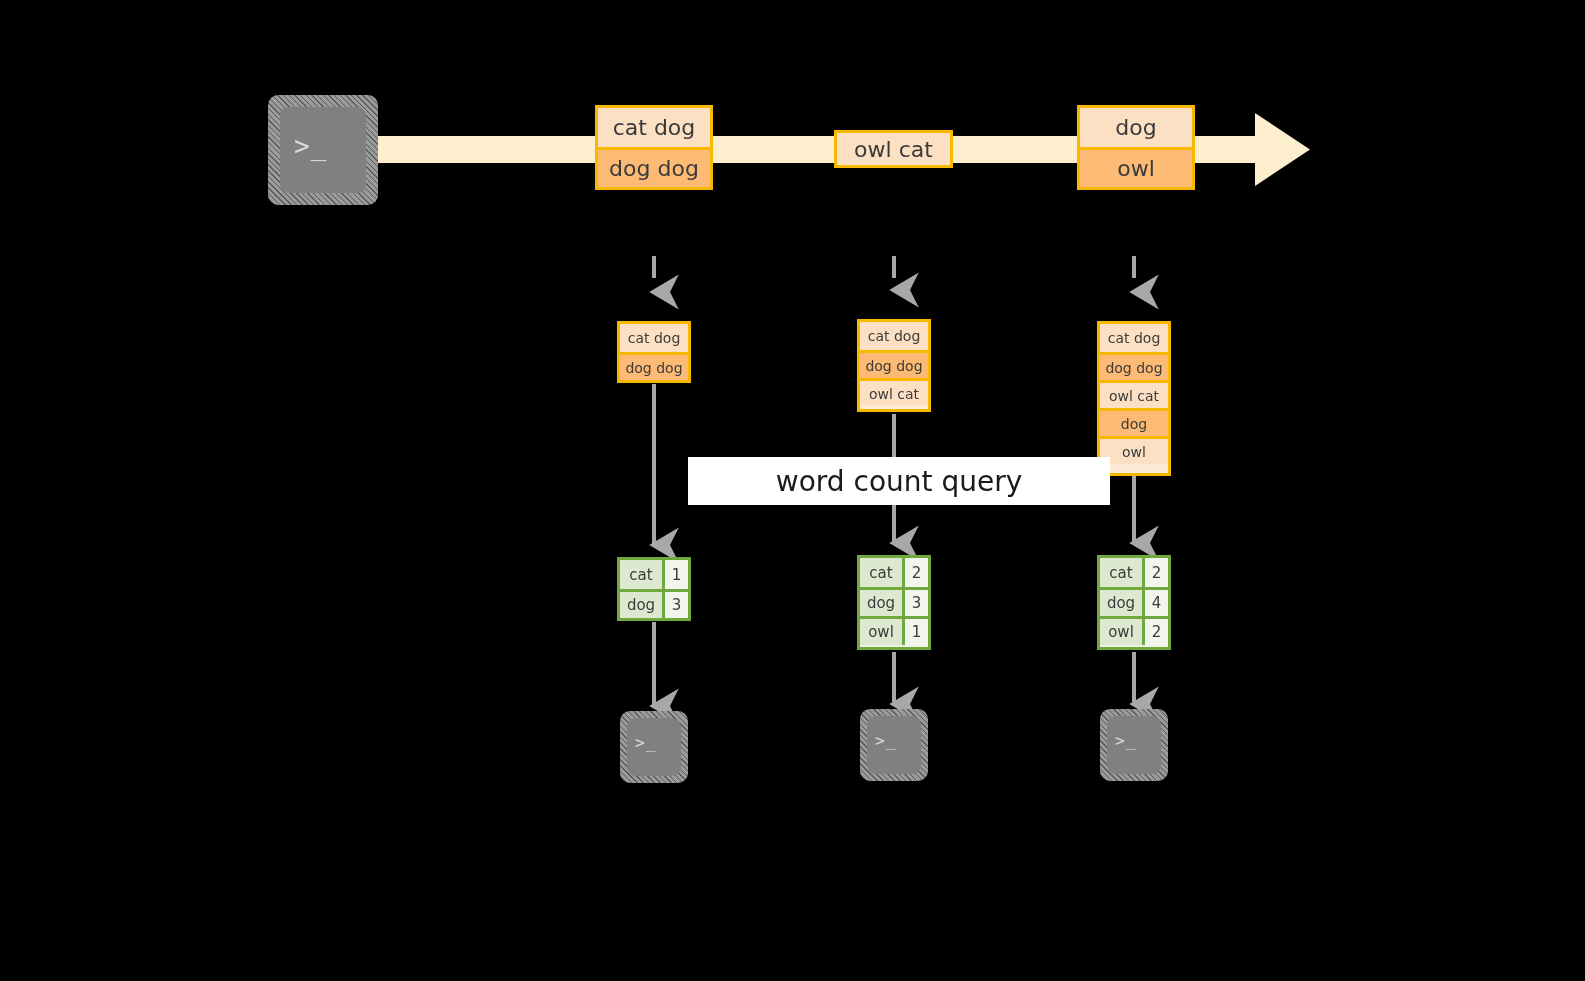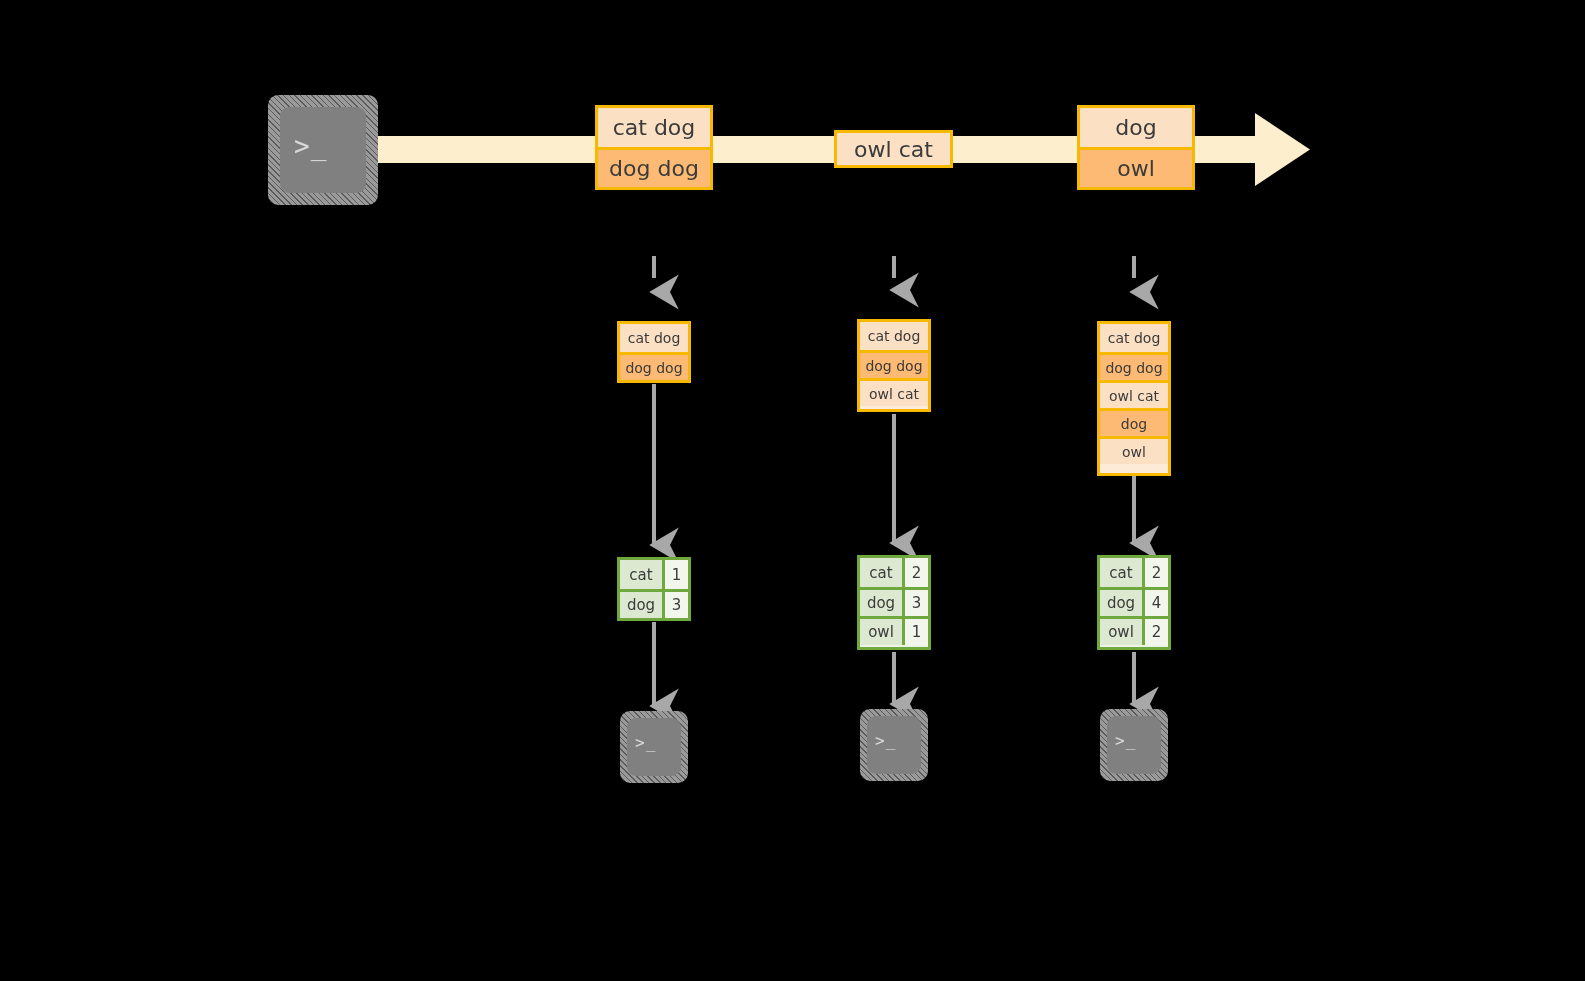--- a/index.html
+++ b/index.html
@@ -183,20 +183,21 @@
   </div>
 
   <div class="obox" style="left:1097px; top:321px; width:74px; height:155px;">
     <div class="row shadeA" style="height:28px; font-size:14px;">cat dog</div>
     <div class="row shadeB sep" style="height:28px; font-size:14px;">dog dog</div>
     <div class="row shadeA sep" style="height:28px; font-size:14px;">owl cat</div>
     <div class="row shadeB sep" style="height:28px; font-size:14px;">dog</div>
     <div class="row shadeA sep" style="height:28px; font-size:14px;">owl</div>
   </div>
 
+  <div class="query-label" style="left:688px; top:457px; width:422px; height:48px; font-size:28px;">word count query</div>
 
   <div class="gtable" style="left:617px; top:557px; width:74px; height:64px;">
     <div class="trow" style="height:29px;">
       <div class="cell key" style="width:45px; font-size:15px;">cat</div>
       <div class="cell val" style="flex:1; font-size:15px;">1</div>
     </div>
     <div class="trow sep" style="height:29px;">
       <div class="cell key" style="width:45px; font-size:15px;">dog</div>
       <div class="cell val" style="flex:1; font-size:15px;">3</div>
     </div>

